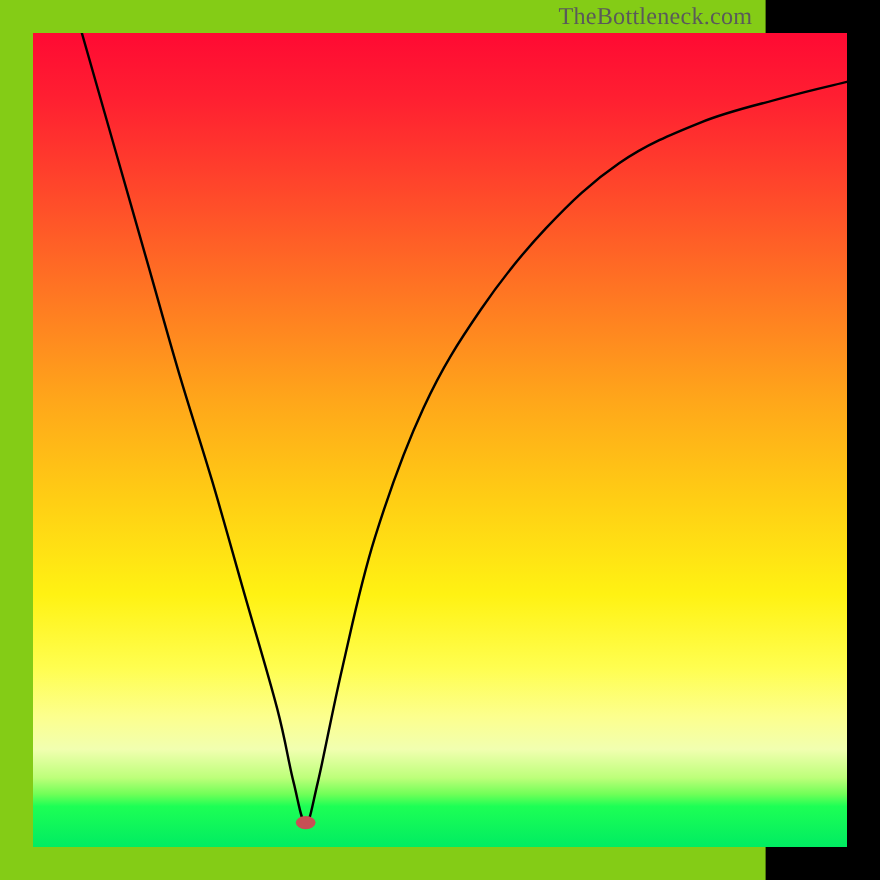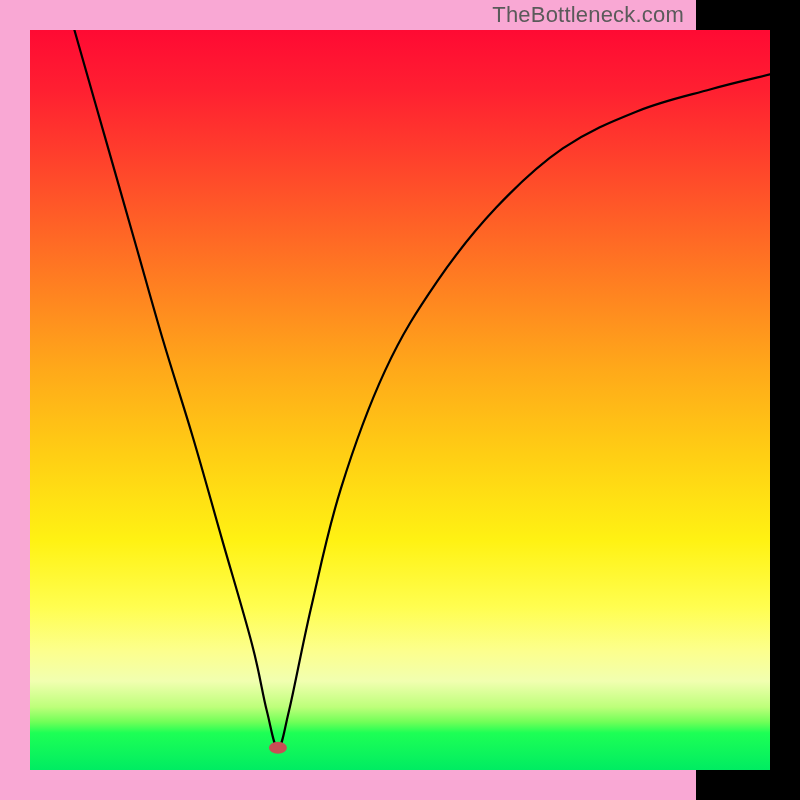--- a/index.html
+++ b/index.html
@@ -2,22 +2,23 @@
 <html><head>
 <meta charset="utf-8">
 <style>
   * { margin: 0; padding: 0; box-sizing: border-box; }
   html, body { width: 800px; height: 800px; overflow: hidden; }
   body { background: #000; font-family: Arial, Helvetica, sans-serif; }
 
   .outer {
     width: 696px;
     height: 800px;
-    background: #f9a8d4;
+    background: #84cc16;
     position: relative;
+    font-family: Liberation Serif, serif;
   }
 
   .watermark {
     position: absolute;
     top: 2px;
     right: 12px;
     color: #5a5a5a;
     font-size: 22px;
     font-weight: 400;
     letter-spacing: 0.2px;

